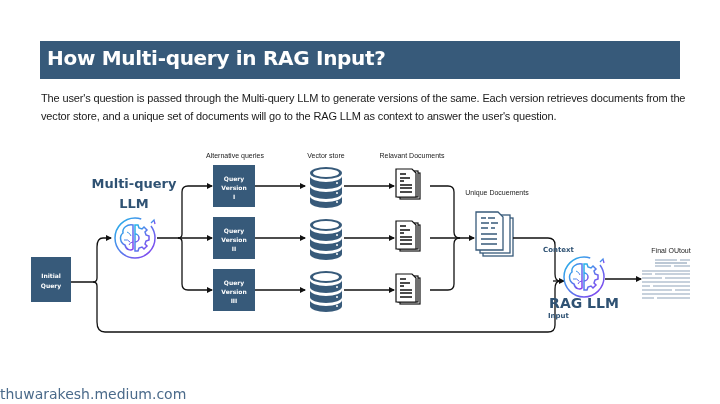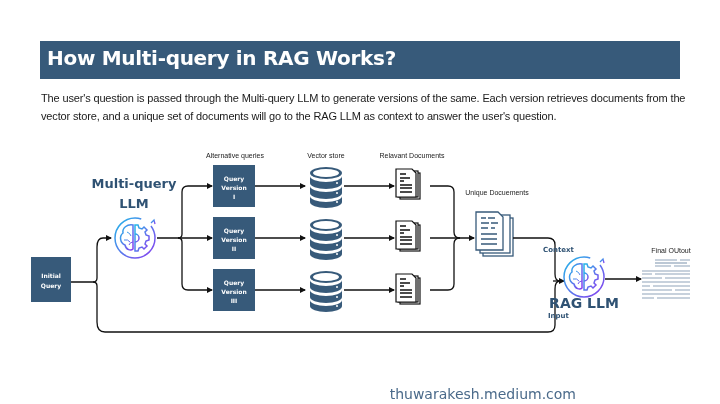--- a/index.html
+++ b/index.html
@@ -1,31 +1,31 @@
 <!DOCTYPE html>
 <html><head>
   <meta charset="utf-8">
   <style>
     html, body { margin: 0; padding: 0; background: #ffffff; }
     body { width: 720px; height: 404px; position: relative; overflow: hidden; font-family: "Liberation Sans", sans-serif; }
     .banner { position: absolute; left: 40px; top: 41px; width: 640px; height: 38px; background: #375a7a; }
     .banner-title { position: absolute; left: 7px; top: 5px; color: #ffffff; font-family: "DejaVu Sans", sans-serif; font-weight: bold; font-size: 20px; letter-spacing: -0.3px; white-space: nowrap; }
     .desc { position: absolute; left: 41px; top: 89px; width: 645px; font-family: "Liberation Sans", sans-serif; font-size: 11px; line-height: 18px; color: #1a1a1a; letter-spacing: -0.15px; }
-    .footer { position: absolute; left: 0; width: 576px; top: 386px; text-align: right; font-family: "DejaVu Sans", sans-serif; font-size: 14px; color: #4a6a8a; }
+    .footer { position: absolute; left: 0; width: 576px; top: 386px; text-align: left; font-family: "DejaVu Sans", sans-serif; font-size: 14px; color: #4a6a8a; }
     svg.diagram { position: absolute; left: 0; top: 0; }
     .lbl { font-family: "Liberation Sans", sans-serif; font-size: 7px; fill: #222; }
     .boxtxt { font-family: "DejaVu Sans", sans-serif; font-size: 6px; font-weight: bold; fill: #ffffff; }
     .big { font-family: "DejaVu Sans", sans-serif; font-weight: bold; fill: #2f5273; }
     .small-blue { font-family: "DejaVu Sans", sans-serif; font-weight: bold; font-size: 7px; fill: #2f5273; }
   </style>
 </head>
 <body>
 
 <div class="banner">
-  <div class="banner-title">How Multi-query in RAG Works?</div>
+  <div class="banner-title">How Multi-query in RAG Input?</div>
 </div>
 <div class="desc">The user's question is passed through the Multi-query LLM to generate versions of the same. Each version retrieves documents from the vector store, and a unique set of documents will go to the RAG LLM as context to answer the user's question.</div>
 
 <svg class="diagram" width="720" height="404" viewBox="0 0 720 404">
   <defs>
     <marker id="arr" markerWidth="6" markerHeight="6" refX="5" refY="3" orient="auto" markerUnits="userSpaceOnUse">
       <path d="M0,0 L6,3 L0,6 z" fill="#111"></path>
     </marker>
     <linearGradient id="grad" x1="0" y1="0" x2="1" y2="1">
       <stop offset="0" stop-color="#22b8e8"></stop>

